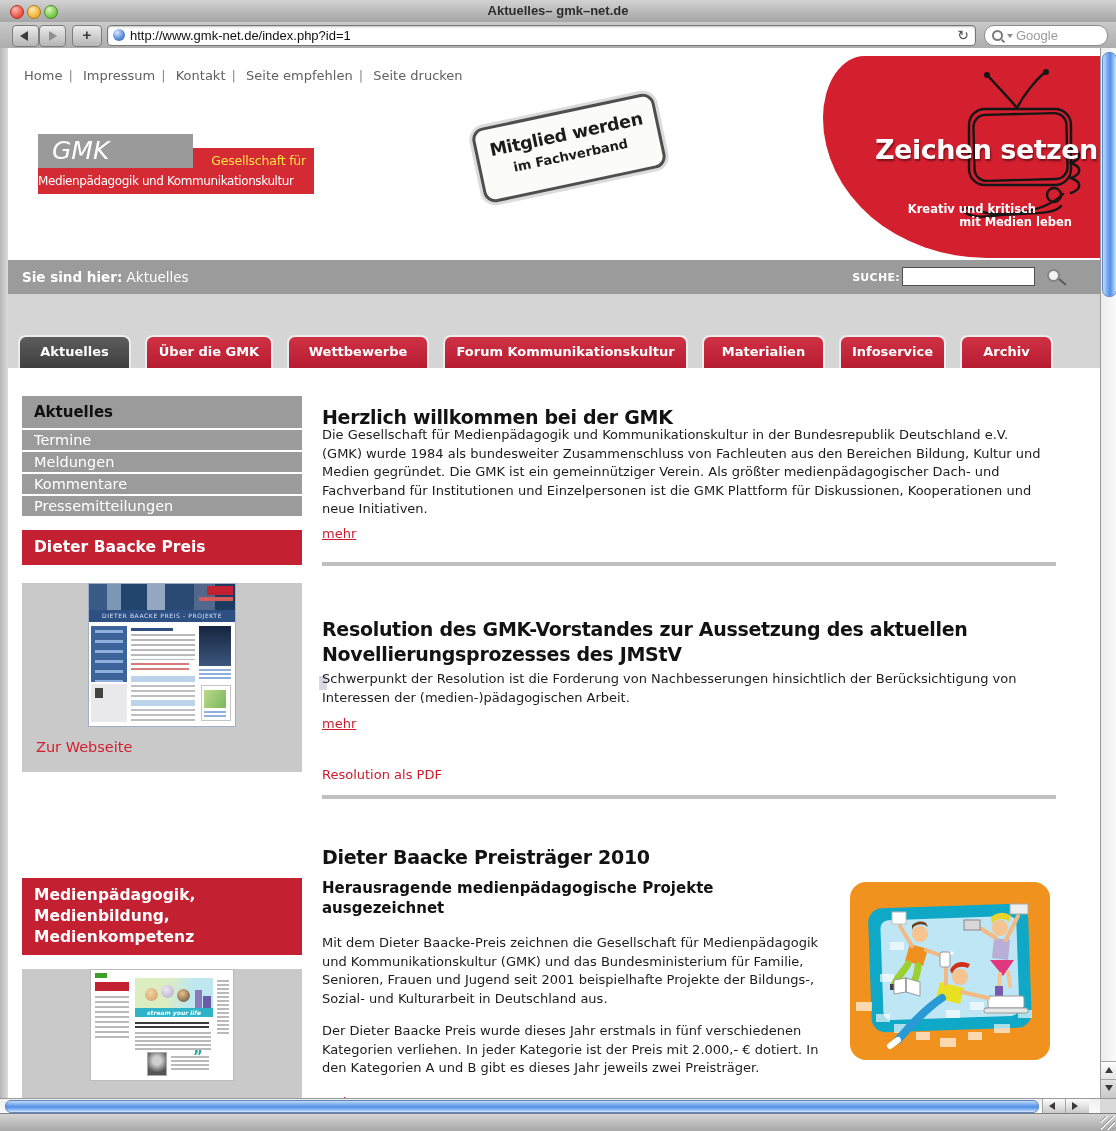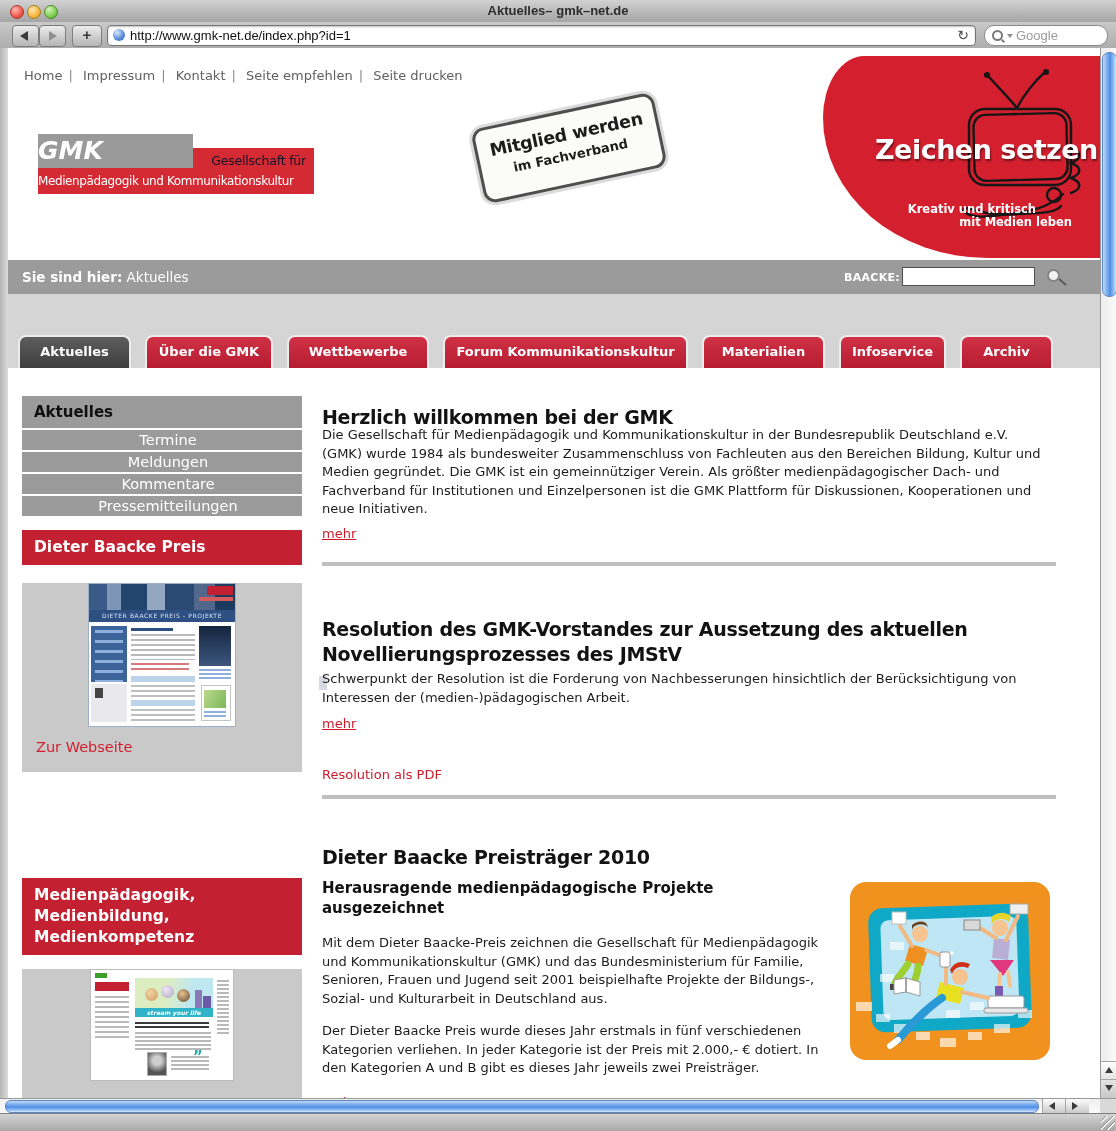--- a/index.html
+++ b/index.html
@@ -48,22 +48,22 @@
     border-top-left-radius:60px 90px;border-bottom-left-radius:240px 205px;}
   .claim-headline{position:absolute;left:52px;top:78px;font-weight:bold;font-size:27px;color:#fff;
     text-shadow:1px 2px 2px rgba(0,0,0,.45);letter-spacing:-0.5px;}
   .claim-sub1{position:absolute;right:64px;top:146px;font-weight:bold;font-size:11.5px;color:#fff;}
   .claim-sub2{position:absolute;right:28px;top:159px;font-weight:bold;font-size:11.5px;color:#fff;}
   .tv-sketch{position:absolute;left:128px;top:6px;}
 
   
   .logo-red{position:absolute;left:30px;top:100px;width:276px;height:46px;background:#d42a33;}
   .logo-gray{position:absolute;left:30px;top:86px;width:155px;height:34px;background:#9a9a9a;
-    color:#fff;font-style:italic;font-weight:bold;font-size:25px;line-height:34px;box-sizing:border-box;}
-  .logo-line1{position:absolute;right:8px;top:5px;color:#0f172a;font-size:12.5px;letter-spacing:-0.2px;}
+    color:#fff;font-style:italic;font-weight:normal;font-size:25px;line-height:34px;padding-left:14px;box-sizing:border-box;}
+  .logo-line1{position:absolute;right:8px;top:5px;color:#fde047;font-size:12.5px;letter-spacing:-0.2px;}
   .logo-line2{position:absolute;left:0;right:0;bottom:6px;color:#fff;font-size:12px;letter-spacing:-0.4px;white-space:nowrap;}
 
   
   .stamp{position:absolute;left:468px;top:62px;width:180px;height:70px;transform:rotate(-12deg);
     background:#fbfbfa;border:3px solid #4e4e4e;border-radius:12px;box-shadow:0 0 0 3px rgba(190,190,190,.55);}
   .stamp-l1{position:absolute;left:0;right:0;top:11px;text-align:center;font-weight:800;font-size:17.5px;color:#1c1c1c;letter-spacing:-0.3px;}
   .stamp-l2{position:absolute;left:0;right:0;top:35px;text-align:center;font-weight:bold;font-size:13px;color:#1c1c1c;}
 
   
   .crumbbar{position:absolute;left:0;top:212px;width:1092px;height:34px;background:#9b9b9b;}
@@ -80,21 +80,21 @@
   .tabs{position:absolute;left:10px;top:287px;height:33px;display:flex;gap:14px;}
   .tab{box-sizing:border-box;height:33px;border:2px solid #ececec;border-bottom:none;border-radius:8px 8px 0 0;
     background:linear-gradient(#d03145,#b61c30);color:#fff;font-weight:bold;font-size:13px;text-align:center;line-height:29px;}
   .tab.active{background:linear-gradient(#5d5d5d,#3e3e3e);}
   .tab:nth-child(1){width:113px;} .tab:nth-child(2){width:128px;} .tab:nth-child(3){width:142px;}
   .tab:nth-child(4){width:245px;} .tab:nth-child(5){width:123px;} .tab:nth-child(6){width:107px;} .tab:nth-child(7){width:93px;}
 
   
   .menu{position:absolute;left:14px;top:348px;width:280px;}
   .menu-header{height:32px;background:#9b9b9b;color:#101010;font-weight:bold;font-size:15px;line-height:32px;padding-left:12px;}
-  .menu-item{height:20px;background:#9b9b9b;border-top:2px solid #fff;color:#fff;font-size:14.5px;line-height:20px;padding-left:12px;text-align:center;}
+  .menu-item{height:20px;background:#9b9b9b;border-top:2px solid #fff;color:#fff;font-size:14.5px;line-height:20px;padding-left:12px;}
   .menu-item:first-of-type{border-top:none;}
 
   .sbox{position:absolute;left:14px;width:280px;}
   .sbox1{top:482px;}
   .sbox2{top:830px;height:220px;overflow:hidden;}
   .sbox-header{background:#c32032;color:#fff;font-weight:bold;font-size:15.5px;line-height:21px;padding:7px 12px;white-space:pre-line;}
   .sbox-body{background:#c9c9c9;padding-bottom:16px;}
   .sbox2 .sbox-body{height:200px;}
   .sbox-text{margin:17px 14px 0;font-size:14.5px;line-height:19.5px;color:#1a1a1a;}
   .sbox-link{display:inline-block;margin:12px 14px 0;color:#d01f2f;font-size:14.5px;cursor:pointer;}
@@ -266,21 +266,21 @@
     </div>
     <div class="logo-gray">GMK</div>
 
     <div class="stamp">
       <div class="stamp-l1">Mitglied werden</div>
       <div class="stamp-l2">im Fachverband</div>
     </div>
 
     <div class="crumbbar">
       <div class="crumb"><b>Sie sind hier:</b> <span>Aktuelles</span></div>
-      <div class="suche-label">BAACKE:</div>
+      <div class="suche-label">SUCHE:</div>
       <input class="suche-input" type="text" style="">
       <div class="suche-mag"></div>
     </div>
 
     <div class="strip"></div>
 
     <div class="tabs">
       <div class="tab active">Aktuelles</div>
       <div class="tab">Über die GMK</div>
       <div class="tab">Wettbewerbe</div>

